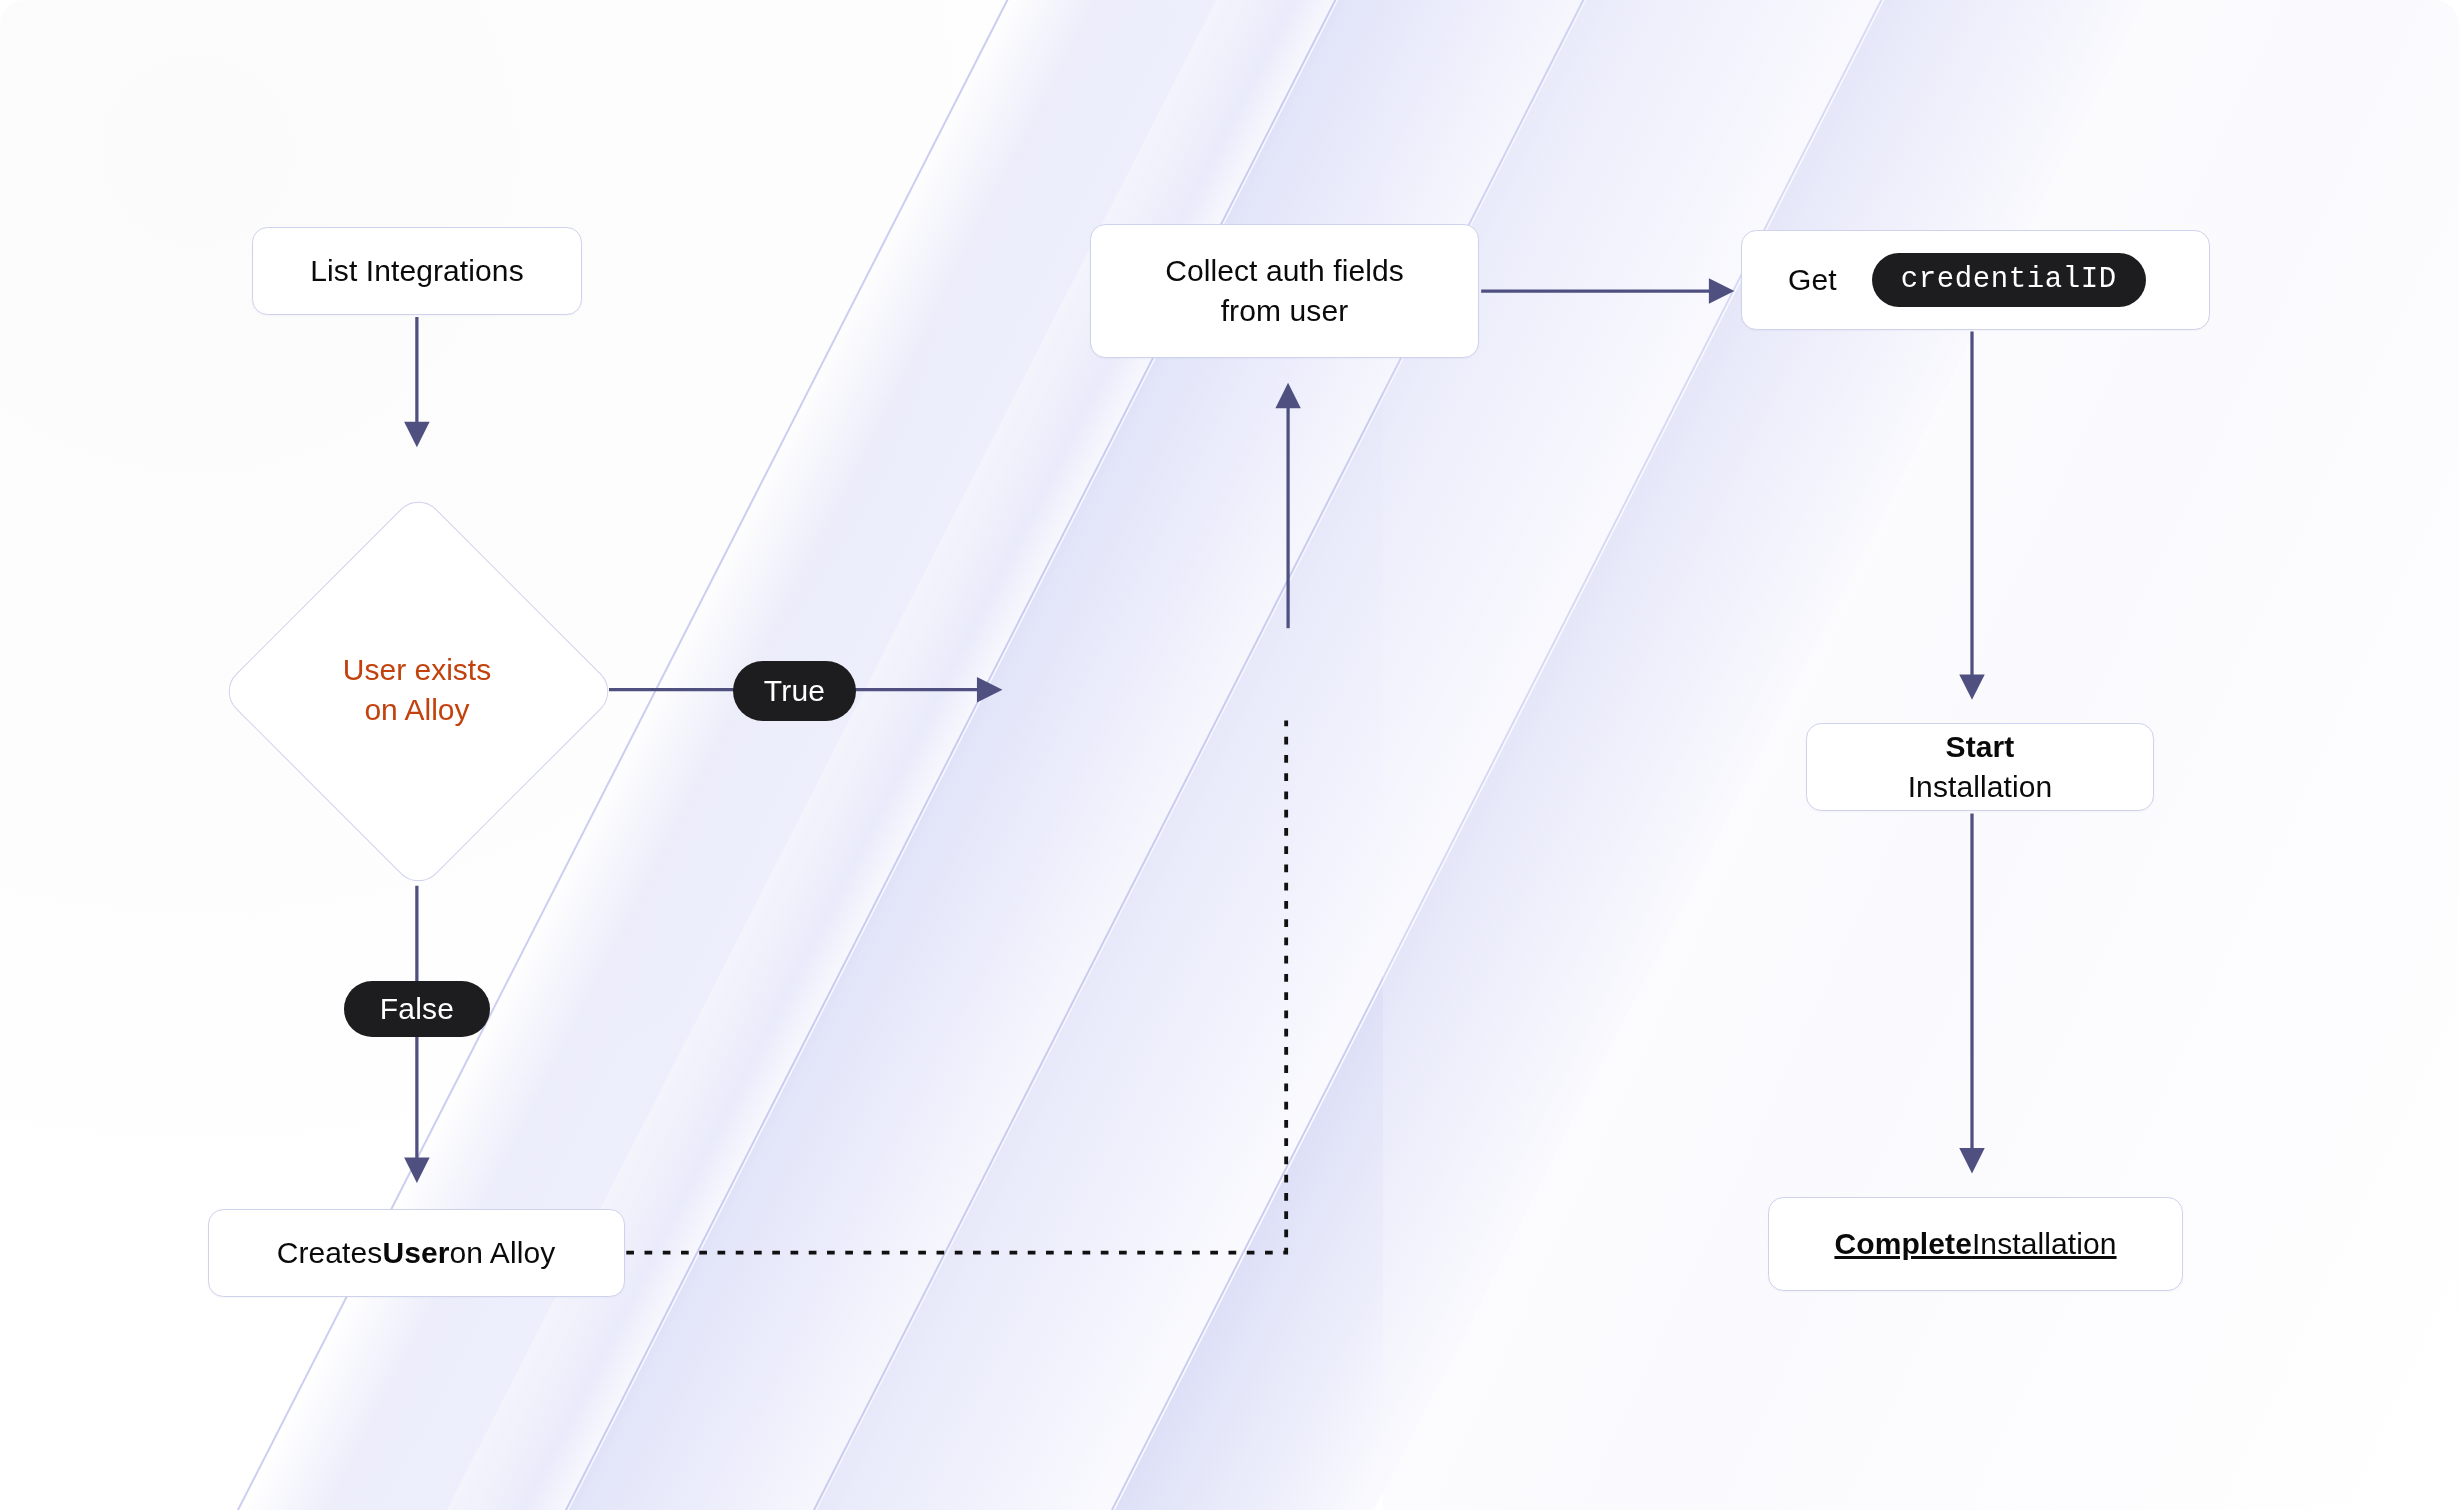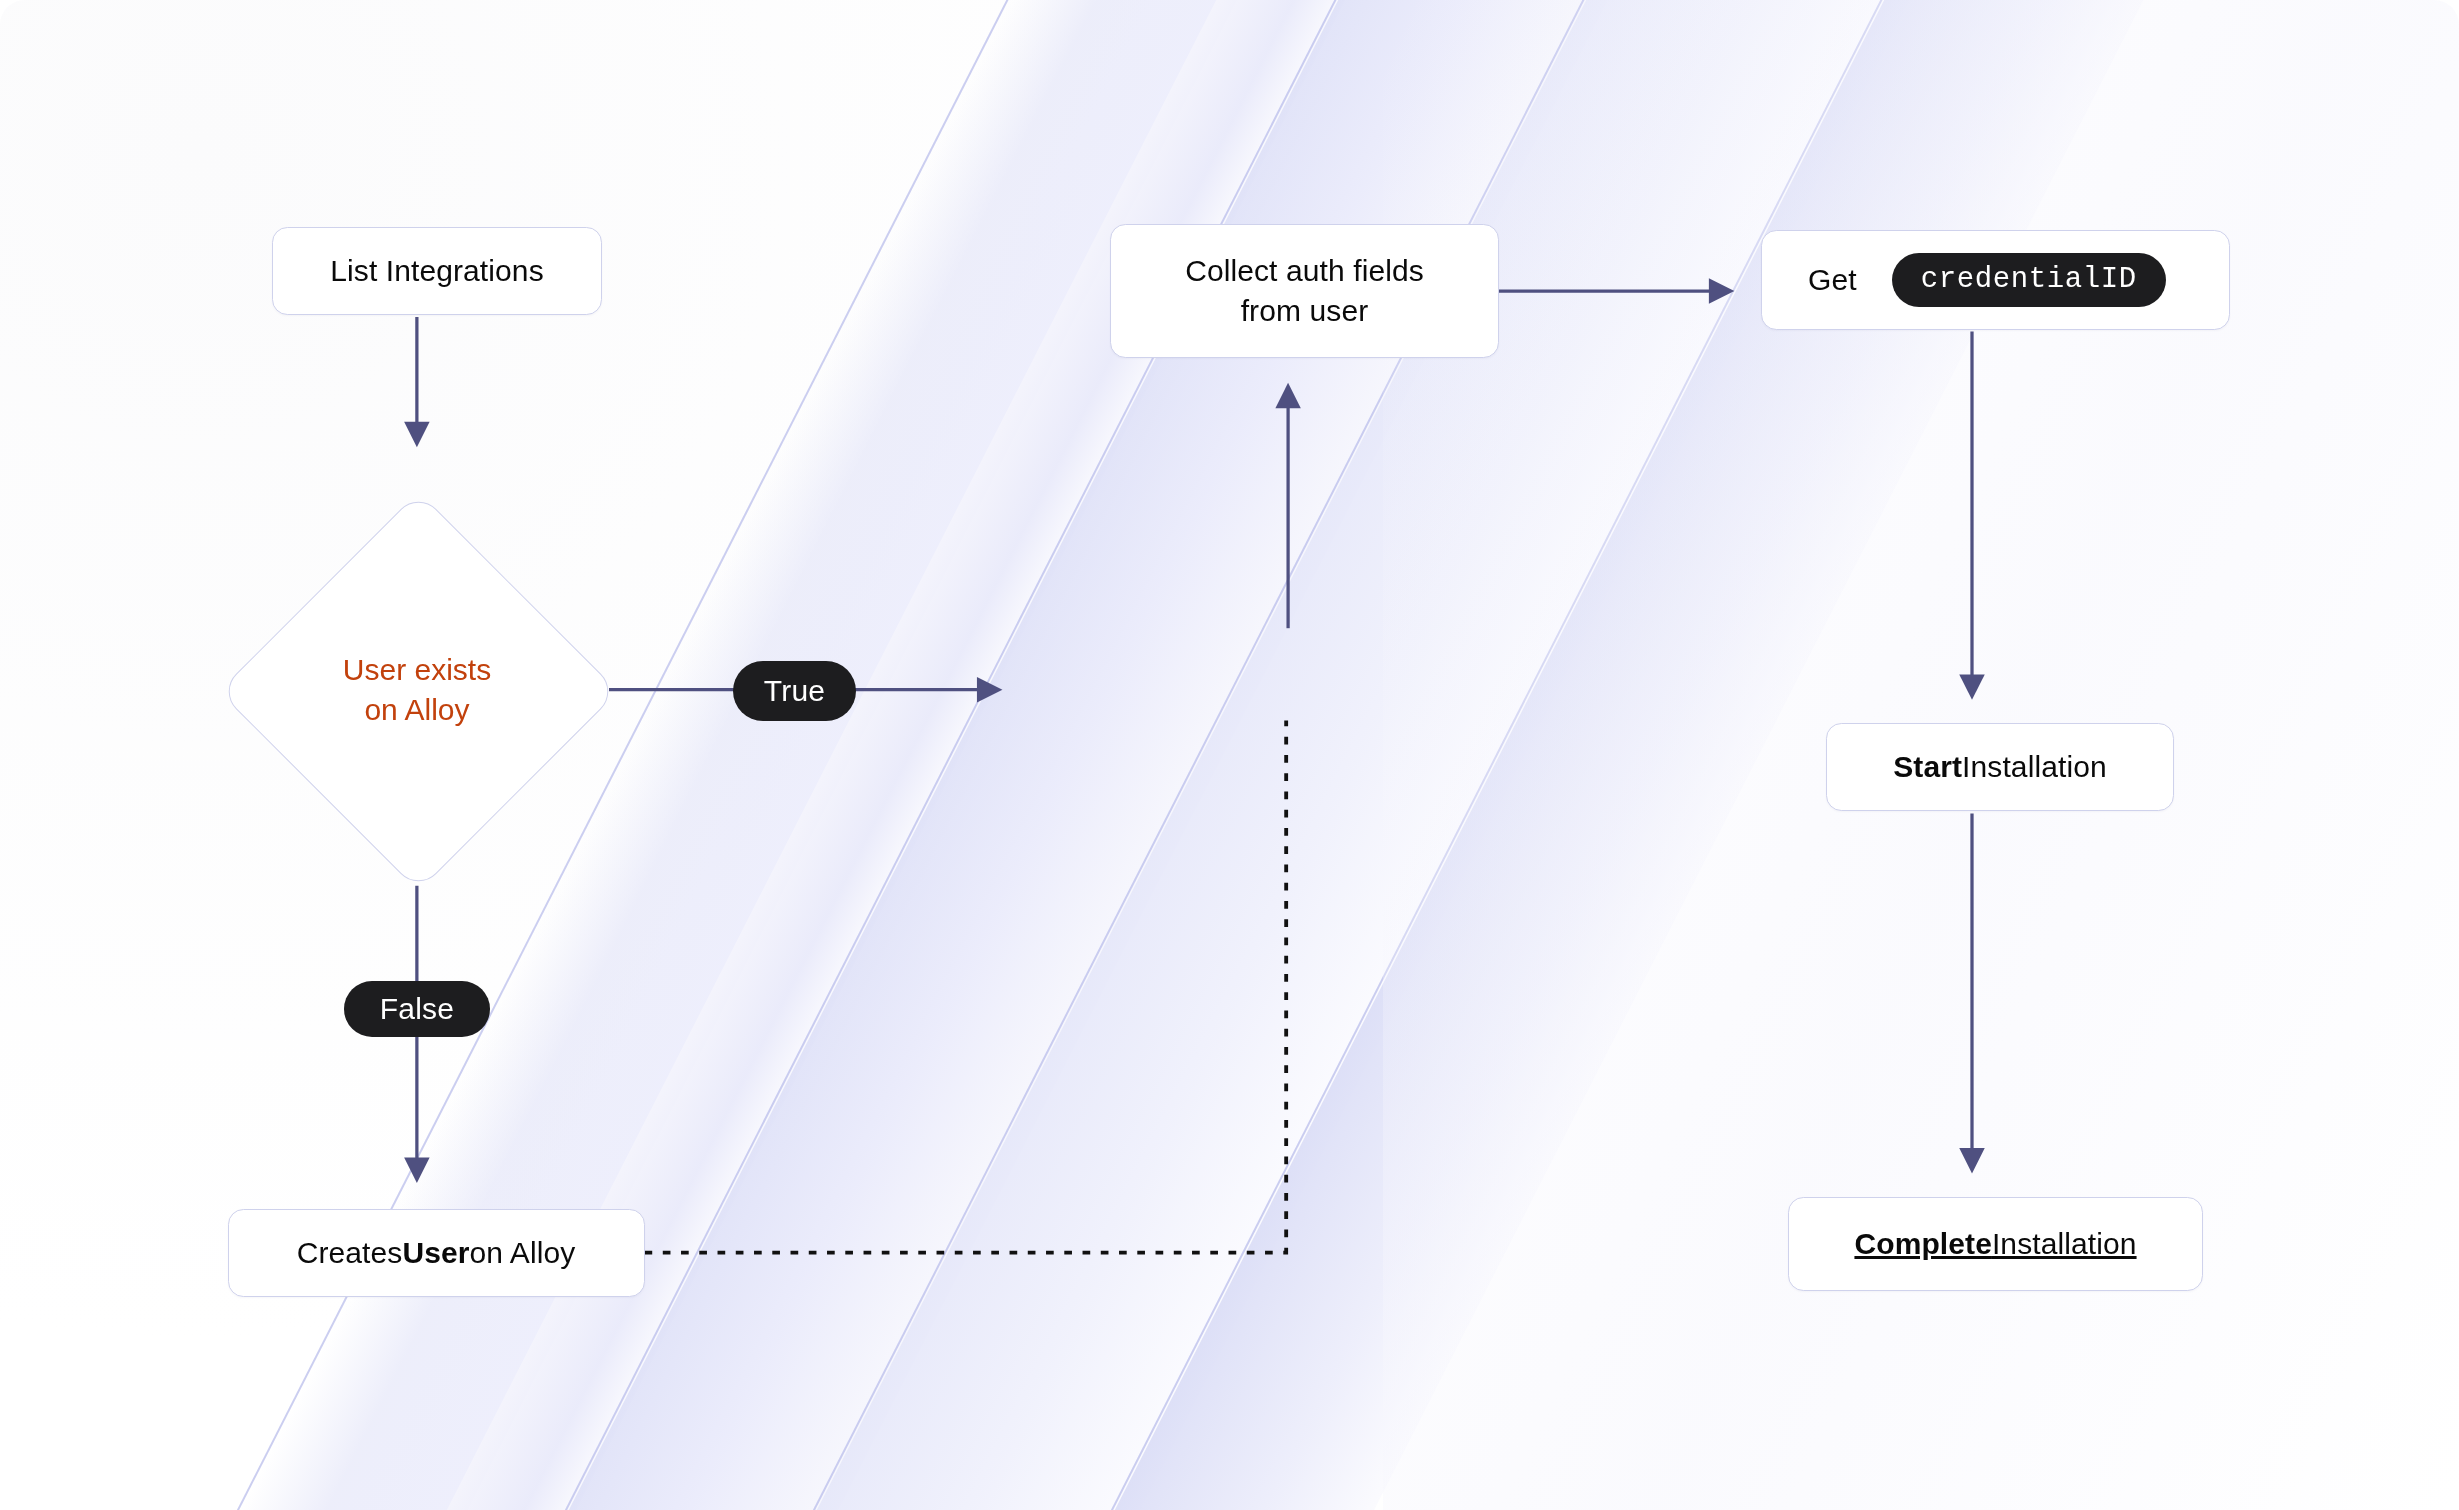--- a/index.html
+++ b/index.html
@@ -92,32 +92,31 @@
     align-items: center;
     justify-content: center;
     text-align: center;
     color: #0a0a0a;
     font-size: 30px;
     line-height: 1.32;
     letter-spacing: 0.1px;
     box-shadow: 0 1px 1.9px rgba(70,72,120,.045);
     padding: 0 25px;
     white-space: nowrap;
-    margin-left: 20px;
   }
   .node b { font-weight: 700; }
 
   .n-list      { left: 252px;  top: 227px;  width: 330px; height: 88px; }
   .n-creates   { left: 208px;  top: 1209px; width: 417px; height: 88px; padding-left: 24px; }
   .n-collect   { left: 1090px; top: 224px;  width: 389px; height: 134px;
                  white-space: normal; line-height: 1.34; }
   .n-selects   { left: 1065px; top: 630px;  width: 442px; height: 88px; }
   .n-get       { left: 1741px; top: 230px;  width: 469px; height: 100px;
                  justify-content: flex-start; padding-left: 46px; }
-  .n-start     { left: 1806px; top: 723px;  width: 348px; height: 88px; }
+  .n-start     { left: 1806px; top: 723px;  width: 348px; height: 88px; flex-direction: column; }
   .n-complete  { left: 1768px; top: 1197px; width: 415px; height: 94px; text-decoration: underline; }
 
   
   .diamond-wrap {
     position: absolute;
     left: 219px;
     top: 492px;
     width: 396px;
     height: 396px;
   }

